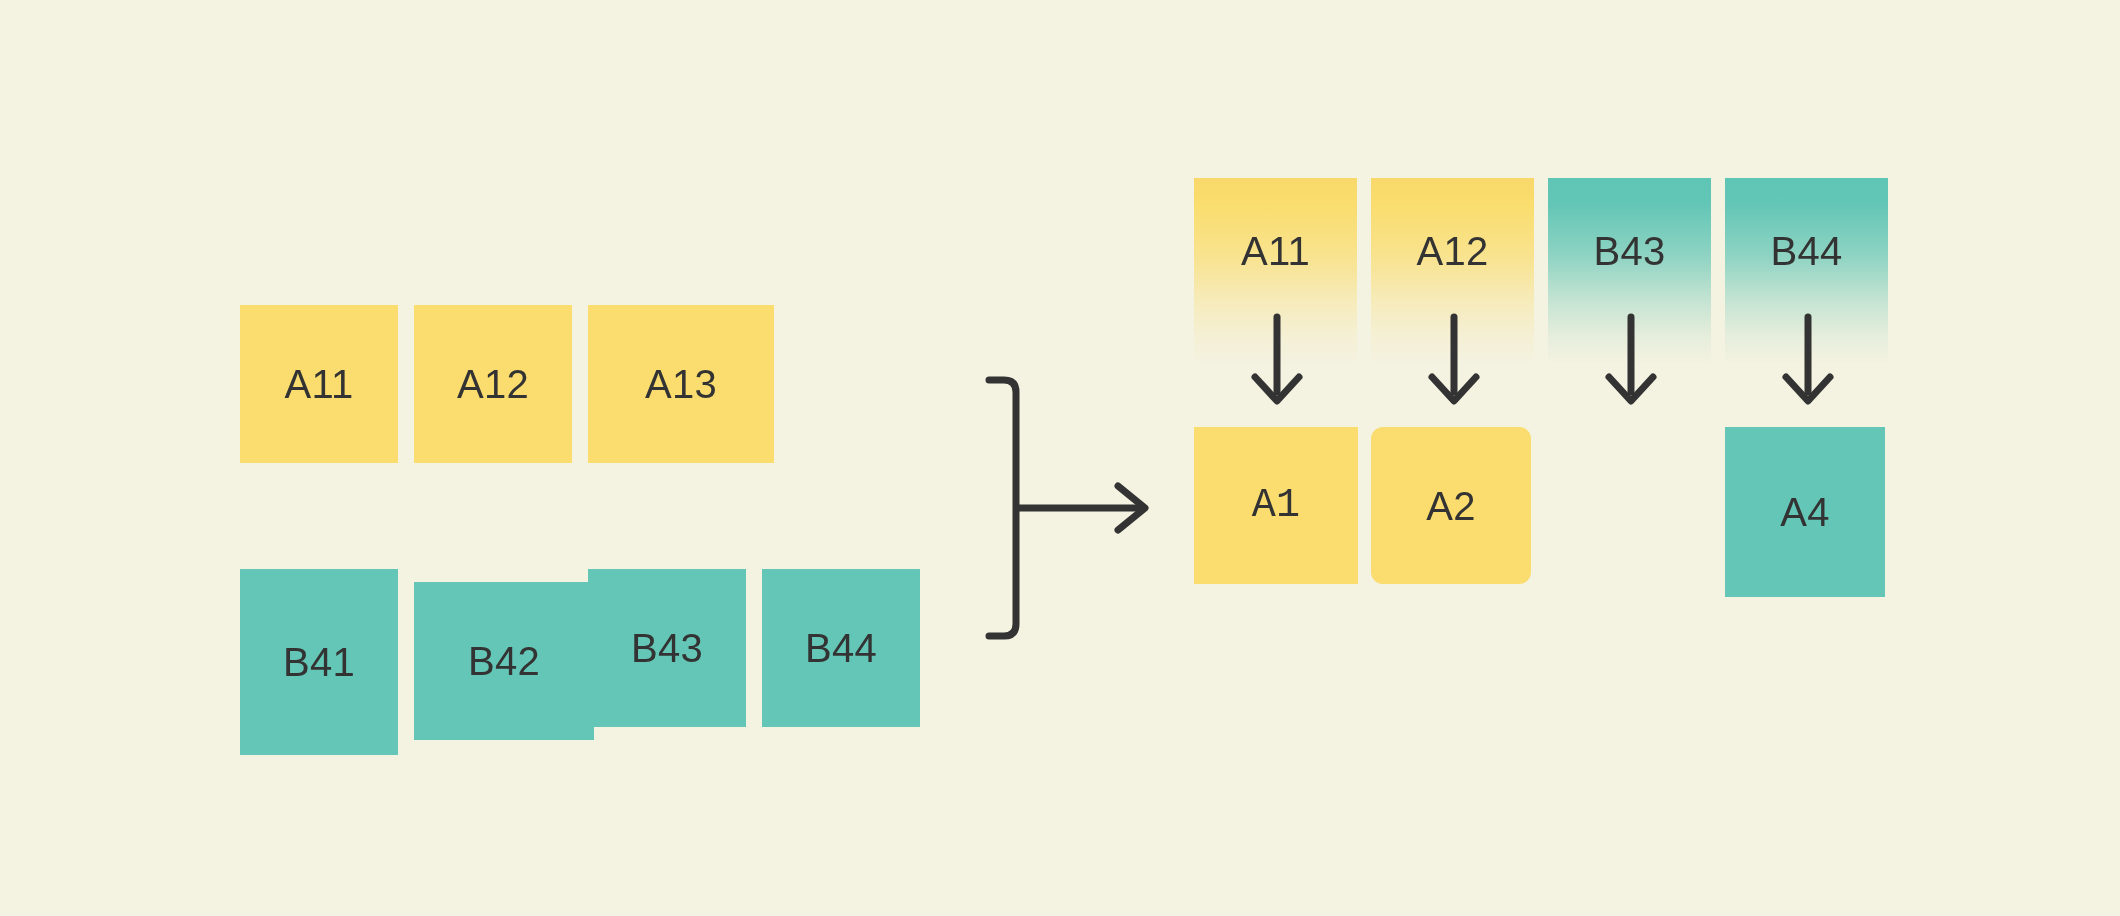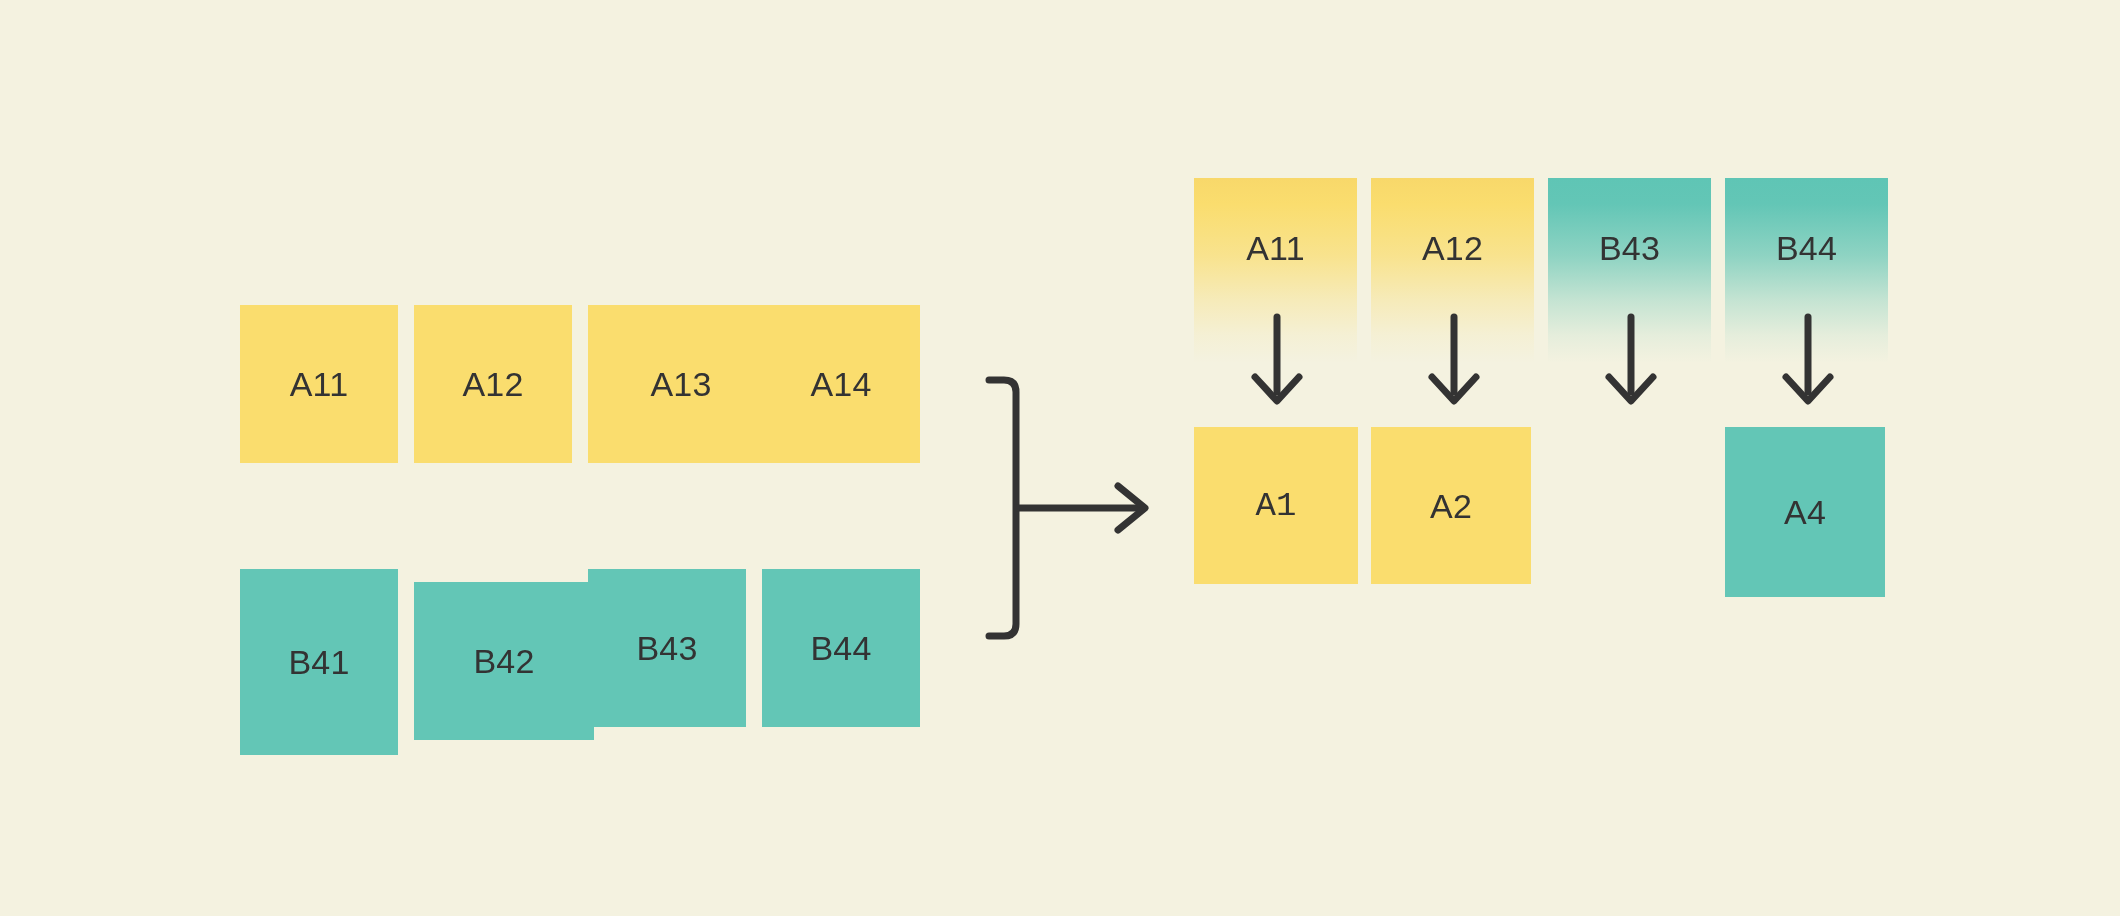--- a/index.html
+++ b/index.html
@@ -19,21 +19,21 @@
     height: 916px;
   }
 
   
   .cell {
     position: absolute;
     display: flex;
     align-items: center;
     justify-content: center;
     color: #333333;
-    font-size: 34px;
+    font-size: 40px;
     font-family: "Liberation Sans", sans-serif;
     letter-spacing: 0.2px;
     line-height: 1;
     user-select: none;
   }
 
   
   .cell.solid-yellow { background: #FADD6E; }
   .cell.solid-teal   { background: #63C6B6; }
 
@@ -83,23 +83,20 @@
 
   <div class="cell solid-yellow" style="left:240px; top:305px; width:158px; height:158px;">
     <span class="lbl">A11</span>
   </div>
   <div class="cell solid-yellow" style="left:414px; top:305px; width:158px; height:158px;">
     <span class="lbl">A12</span>
   </div>
   <div class="cell solid-yellow" style="left:588px; top:305px; width:186px; height:158px;">
     <span class="lbl">A13</span>
   </div>
-  <div class="cell solid-yellow" style="left:762px; top:305px; width:158px; height:158px;">
-    <span class="lbl">A14</span>
-  </div>
 
   <div class="cell solid-teal" style="left:240px; top:569px; width:158px; height:186px;">
     <span class="lbl">B41</span>
   </div>
   <div class="cell solid-teal" style="left:414px; top:582px; width:180px; height:158px;">
     <span class="lbl">B42</span>
   </div>
   <div class="cell solid-teal" style="left:588px; top:569px; width:158px; height:158px;">
     <span class="lbl">B43</span>
   </div>
@@ -116,21 +113,21 @@
   <div class="cell fade-teal" style="left:1548px; top:178px; width:163px; height:185px;">
     <span class="lbl">B43</span>
   </div>
   <div class="cell fade-teal" style="left:1725px; top:178px; width:163px; height:185px;">
     <span class="lbl">B44</span>
   </div>
 
   <div class="cell solid-yellow" style="left:1194px; top:427px; width:164px; height:157px;font-family:Liberation Mono, monospace;">
     <span class="lbl">A1</span>
   </div>
-  <div class="cell solid-yellow" style="left:1371px; top:427px; width:160px; height:157px;">
+  <div class="cell solid-yellow" style="left:1371px; top:427px; width:160px; height:157px;border-radius:12px;">
     <span class="lbl">A2</span>
   </div>
   <div class="cell solid-teal" style="left:1725px; top:427px; width:160px; height:170px;">
     <span class="lbl">A4</span>
   </div>
 
   <svg class="overlay" viewBox="0 0 2120 916" xmlns="http://www.w3.org/2000/svg">
 
     <g>
       <path d="M 989 380

